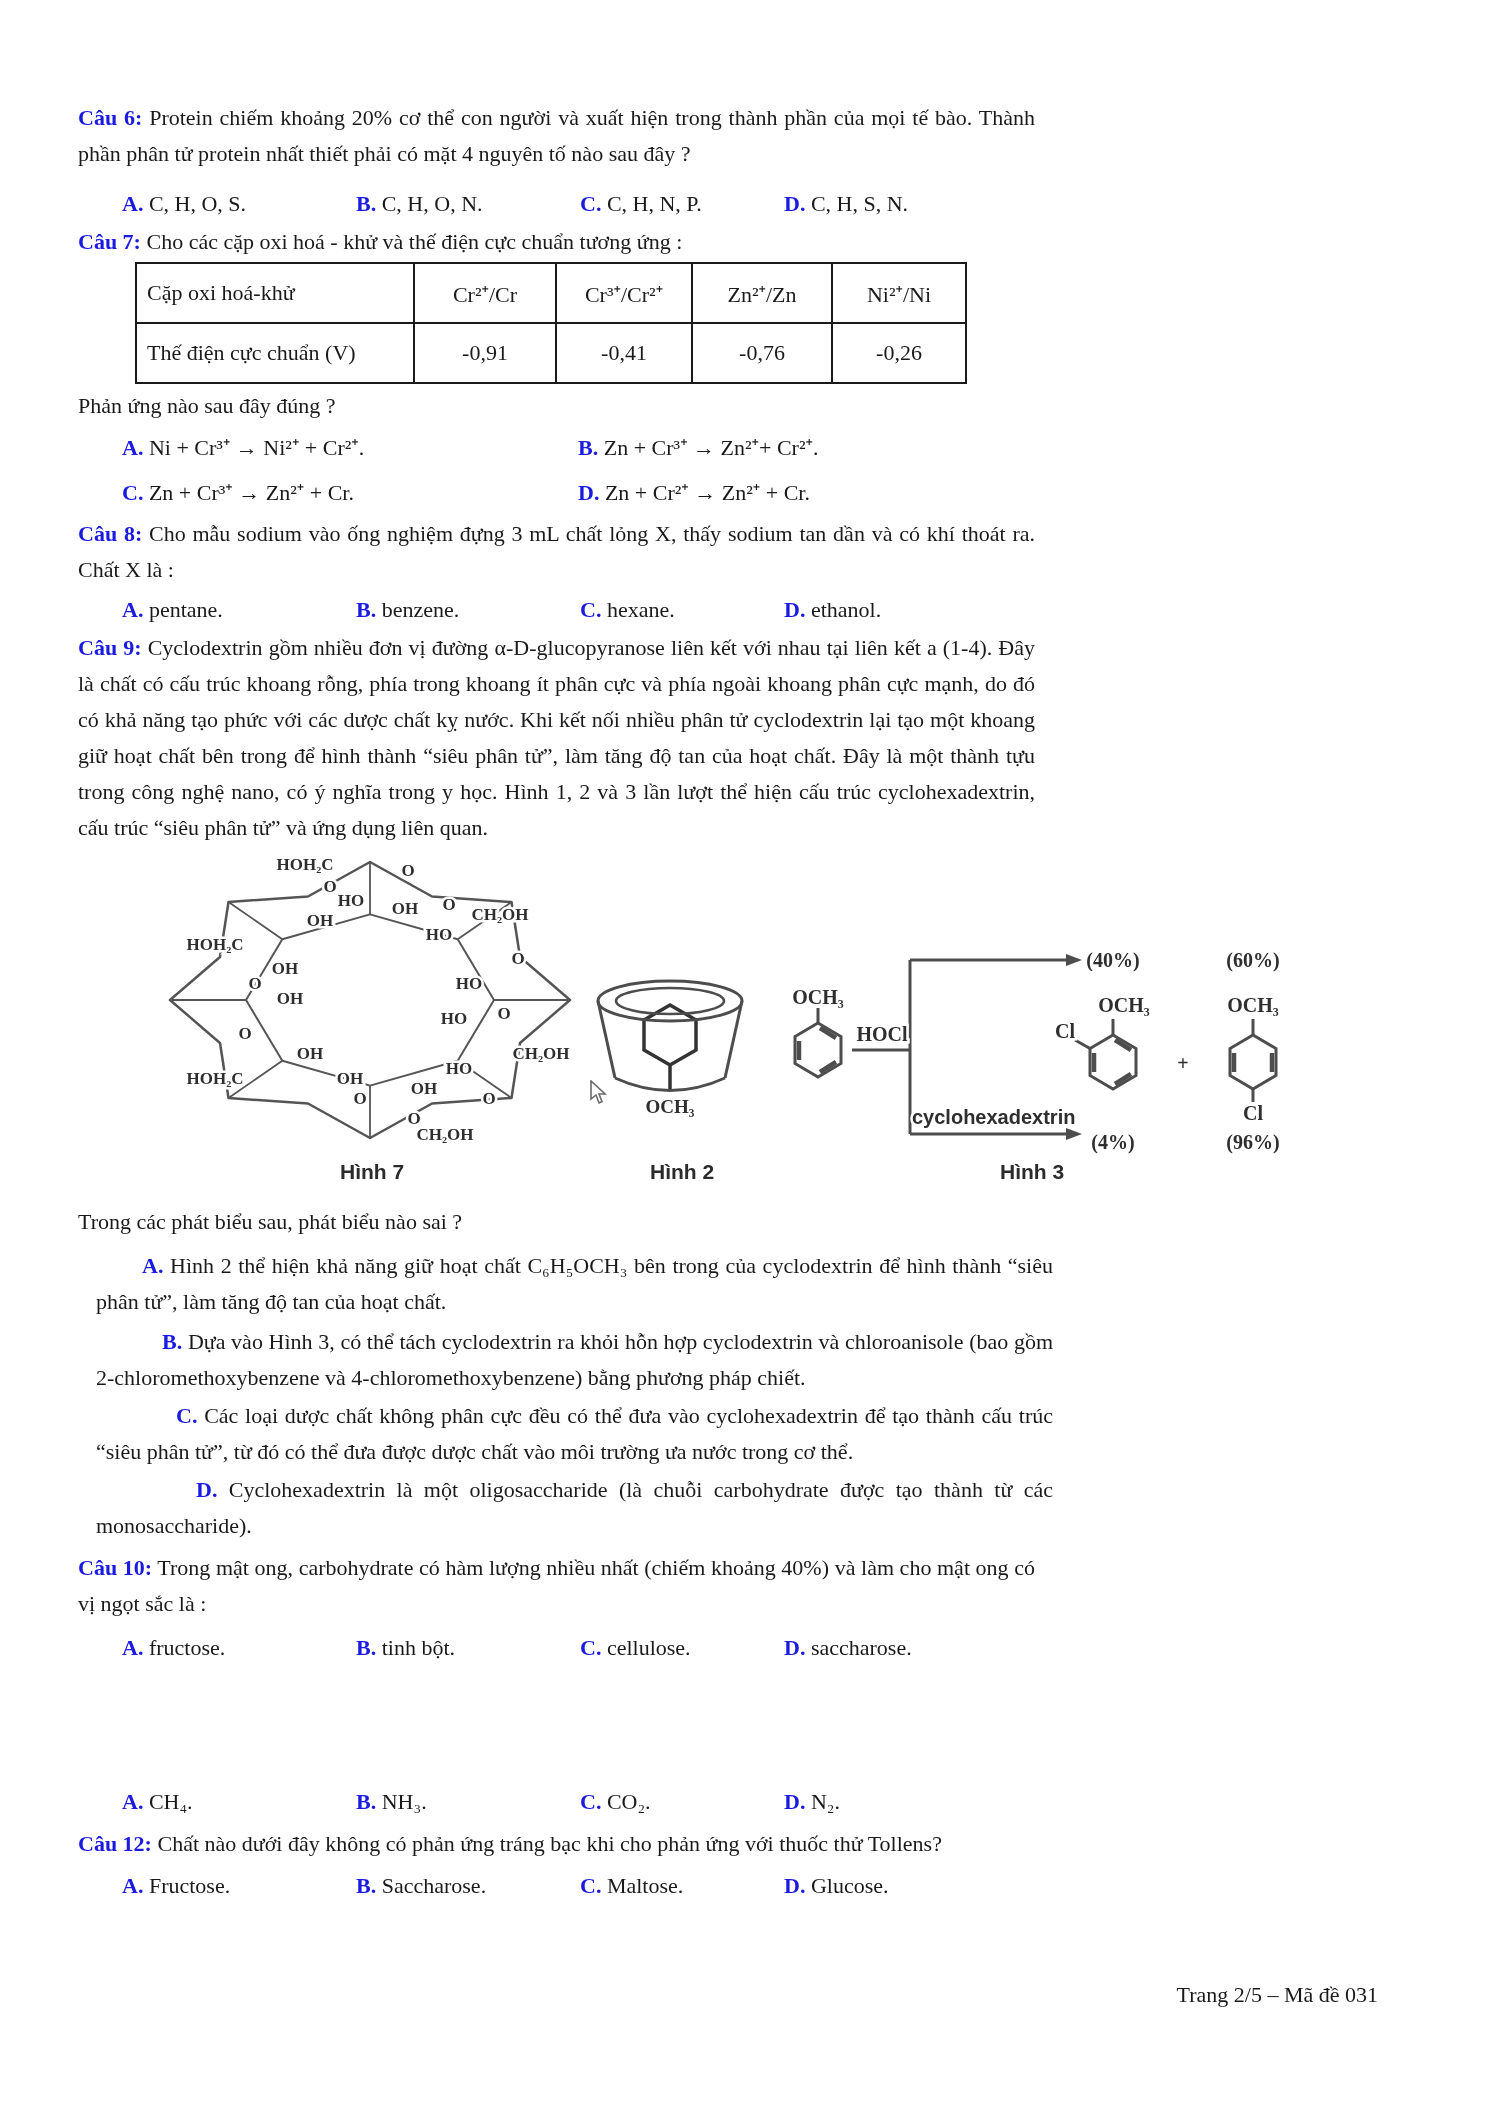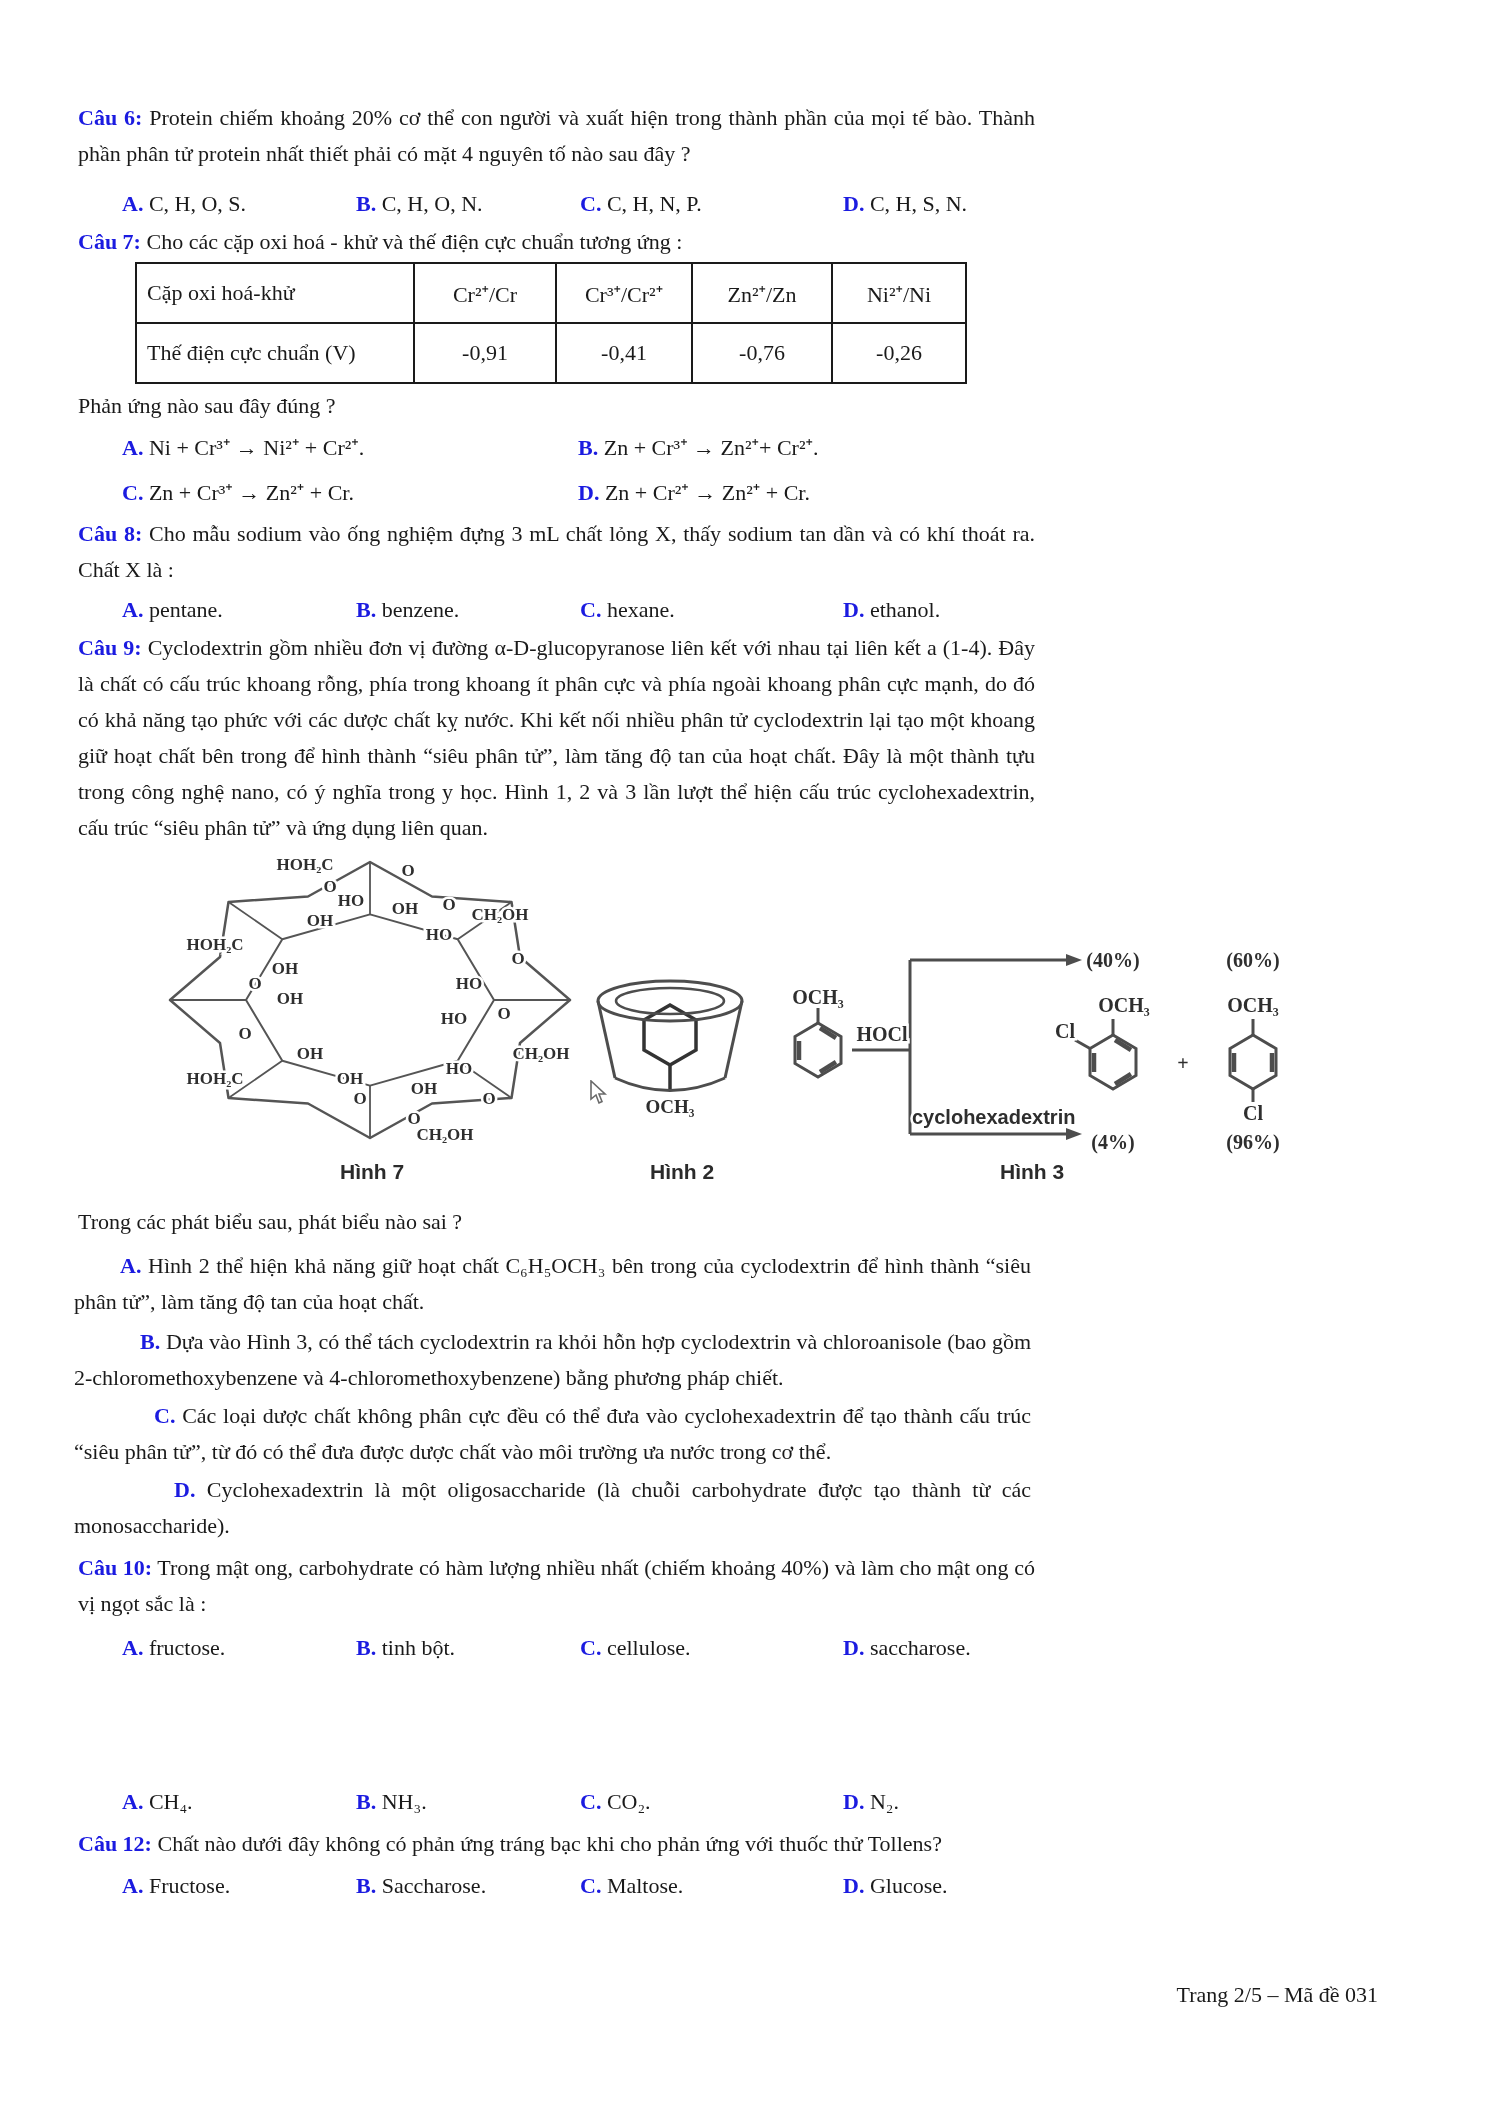--- a/index.html
+++ b/index.html
@@ -2,28 +2,28 @@
 <html><head>
 <meta charset="utf-8">
 <style>
   * { margin:0; padding:0; box-sizing:border-box; }
   body { background:#ffffff; font-family:"Liberation Serif", serif; color:#1a1a1a; }
   #page { position:relative; width:1490px; height:2106px; background:#ffffff; overflow:hidden; }
   .blk { position:absolute; left:78px; width:957px; font-size:22px; line-height:36px; text-align:justify; }
   .ql { color:#1b1be0; font-weight:bold; }
   .optrow { position:absolute; left:78px; width:1100px; height:38px; font-size:22px; line-height:36px; }
   .opt { position:absolute; white-space:nowrap; }
-  .o1 { left:44px; } .o2 { left:278px; } .o3 { left:502px; } .o4 { left:765px; }
+  .o1 { left:44px; } .o2 { left:278px; } .o3 { left:502px; } .o4 { left:706px; }
   .eq2 { left:500px; }
   .ol { color:#1b1be0; font-weight:bold; }
   table.pot { position:absolute; left:135px; top:262px; border-collapse:collapse; font-size:22px; }
   table.pot td { border:2px solid #1a1a1a; height:60px; text-align:center; padding:0 6px; }
   table.pot td.lead { text-align:left; width:278px; padding-left:10px; }
   .cw1{width:142px;} .cw2{width:136px;} .cw3{width:140px;} .cw4{width:134px;}
-  .stmt { position:absolute; left:74px; width:957px; font-size:22px; line-height:36px; text-align:justify; }
+  .stmt { position:absolute; left:96px; width:957px; font-size:22px; line-height:36px; text-align:justify; }
   .ind-a{text-indent:46px;} .ind-b{text-indent:66px;} .ind-c{text-indent:80px;} .ind-d{text-indent:100px;}
   .figcap { position:absolute; font-family:"Liberation Sans", sans-serif; font-weight:bold; font-size:21px; color:#2b2b2b; }
   .figs { position:absolute; left:0; top:848px; width:1338px; height:312px; }
   .figs svg { position:absolute; }
   .chem { font-family:"Liberation Serif", serif; font-weight:bold; fill:#2e2e2e; }
   .halo { paint-order:stroke fill; stroke:#ffffff; stroke-width:5px; }
   .sansb { font-family:"Liberation Sans", sans-serif; font-weight:bold; fill:#2e2e2e; }
   .footer { position:absolute; left:78px; top:1982px; width:1300px; text-align:right; font-size:22px; }
 </style>
 </head>

